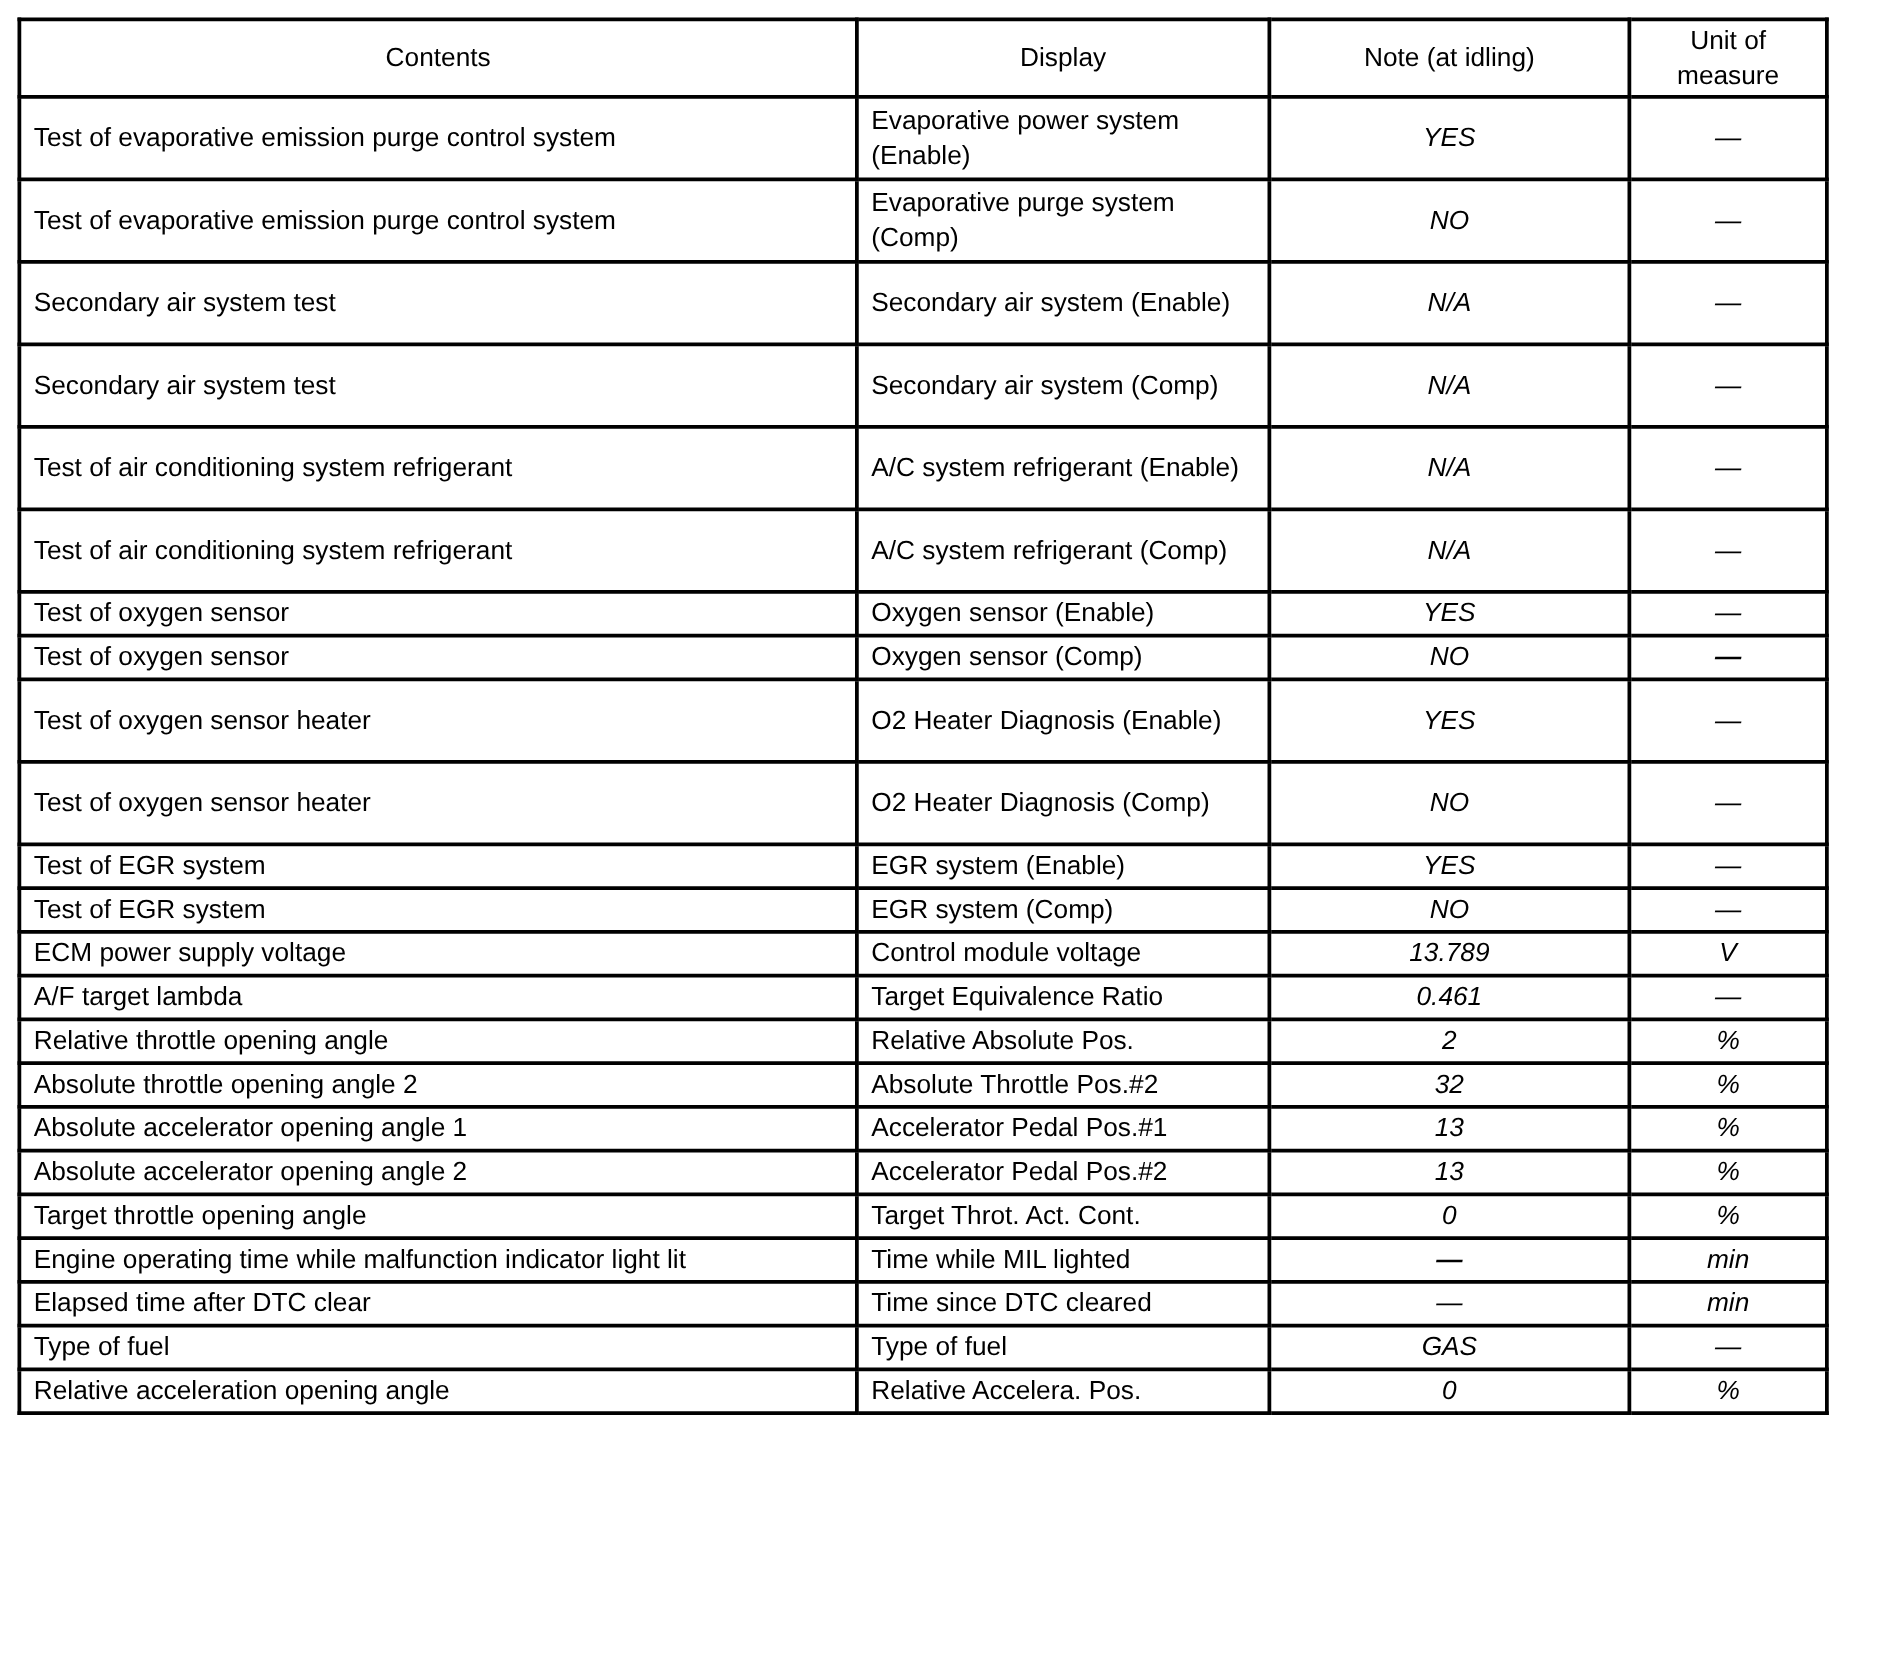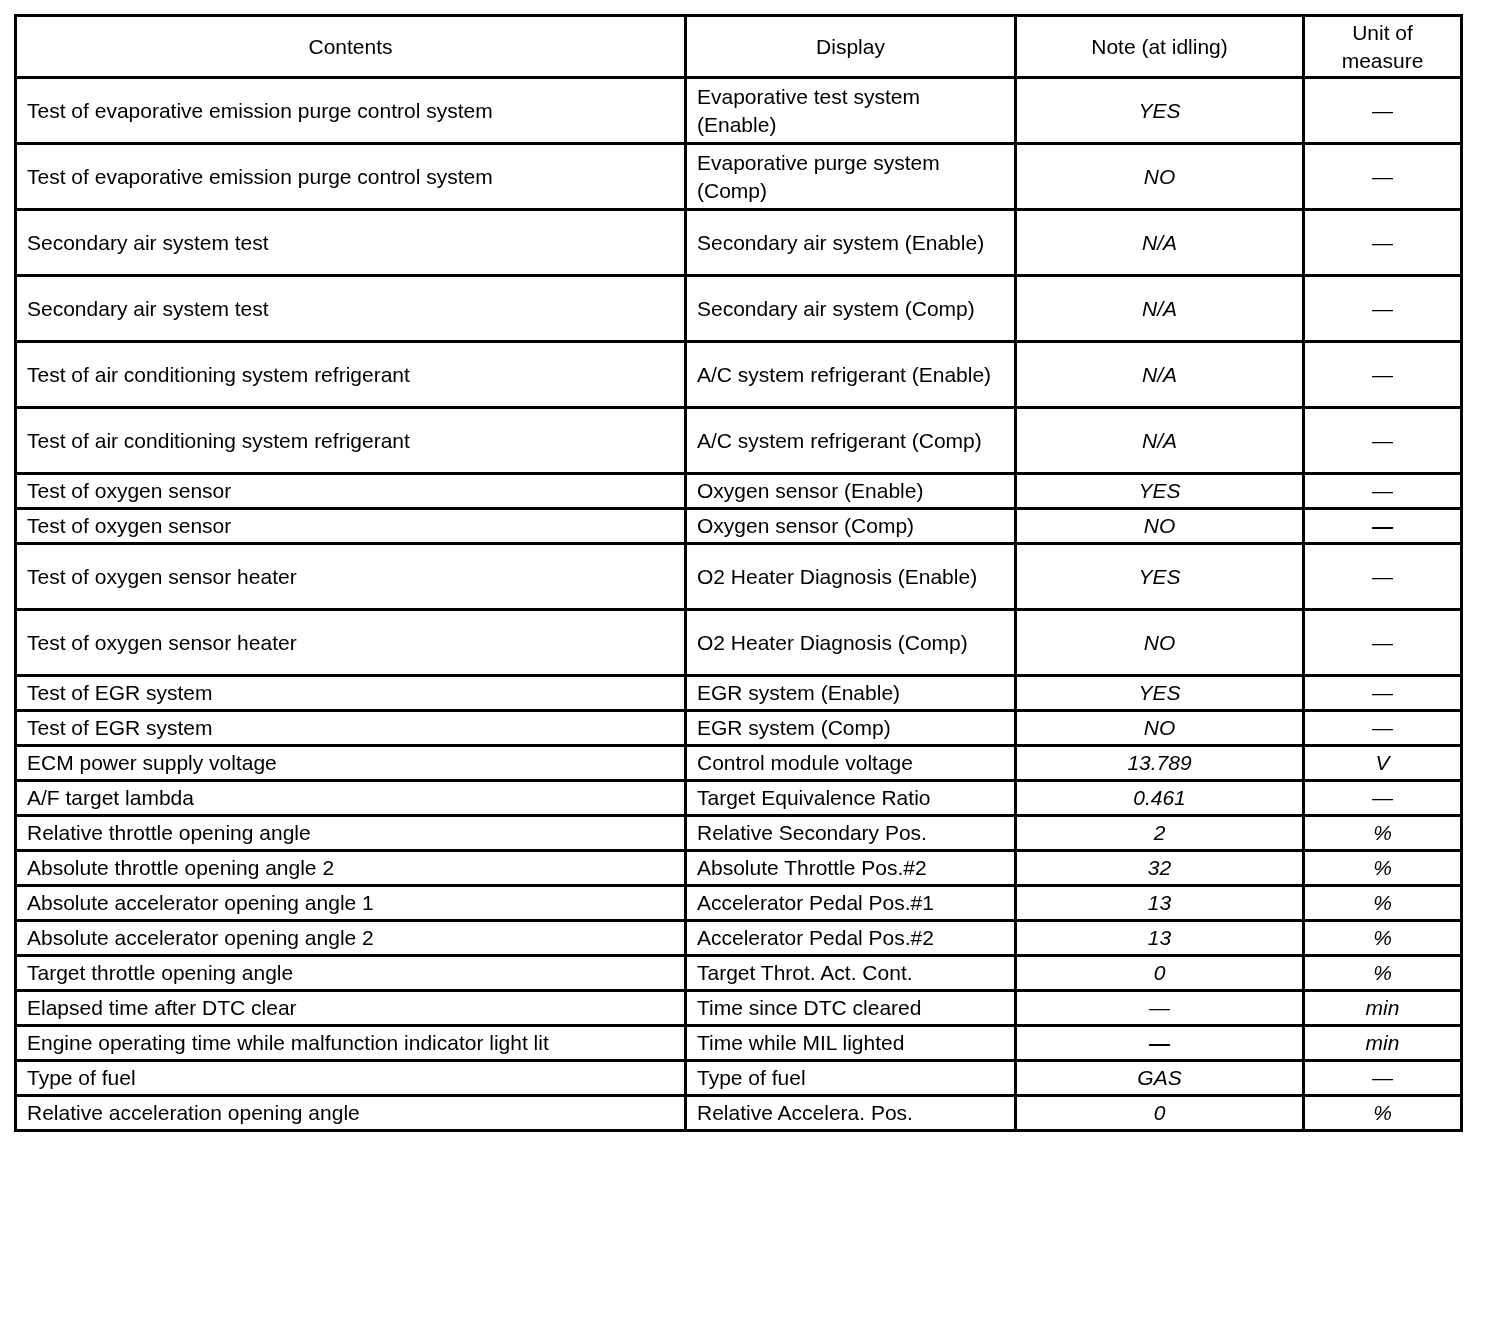--- a/index.html
+++ b/index.html
@@ -64,21 +64,21 @@
     <tr class="row-head">
       <th class="col-contents">Contents</th>
       <th class="col-display">Display</th>
       <th class="col-note">Note (at idling)</th>
       <th class="col-unit">Unit of measure</th>
     </tr>
   </thead>
   <tbody>
     <tr class="row-tall">
       <td class="cell-contents">Test of evaporative emission purge control system</td>
-      <td class="cell-display">Evaporative test system (Enable)</td>
+      <td class="cell-display">Evaporative power system (Enable)</td>
       <td class="cell-note">YES</td>
       <td class="cell-unit">—</td>
     </tr>
     <tr class="row-tall">
       <td class="cell-contents">Test of evaporative emission purge control system</td>
       <td class="cell-display">Evaporative purge system (Comp)</td>
       <td class="cell-note">NO</td>
       <td class="cell-unit">—</td>
     </tr>
     <tr class="row-tall">
@@ -148,21 +148,21 @@
       <td class="cell-unit">V</td>
     </tr>
     <tr class="row-short">
       <td class="cell-contents">A/F target lambda</td>
       <td class="cell-display">Target Equivalence Ratio</td>
       <td class="cell-note">0.461</td>
       <td class="cell-unit">—</td>
     </tr>
     <tr class="row-short">
       <td class="cell-contents">Relative throttle opening angle</td>
-      <td class="cell-display">Relative Secondary Pos.</td>
+      <td class="cell-display">Relative Absolute Pos.</td>
       <td class="cell-note">2</td>
       <td class="cell-unit">%</td>
     </tr>
     <tr class="row-short">
       <td class="cell-contents">Absolute throttle opening angle 2</td>
       <td class="cell-display">Absolute Throttle Pos.#2</td>
       <td class="cell-note">32</td>
       <td class="cell-unit">%</td>
     </tr>
     <tr class="row-short">
@@ -175,34 +175,34 @@
       <td class="cell-contents">Absolute accelerator opening angle 2</td>
       <td class="cell-display">Accelerator Pedal Pos.#2</td>
       <td class="cell-note">13</td>
       <td class="cell-unit">%</td>
     </tr>
     <tr class="row-short">
       <td class="cell-contents">Target throttle opening angle</td>
       <td class="cell-display">Target Throt. Act. Cont.</td>
       <td class="cell-note">0</td>
       <td class="cell-unit">%</td>
+    </tr>
+    <tr class="row-short">
+      <td class="cell-contents">Engine operating time while malfunction indicator light lit</td>
+      <td class="cell-display">Time while MIL lighted</td>
+      <td class="cell-note" style="font-weight: bold;">—</td>
+      <td class="cell-unit">min</td>
     </tr>
     <tr class="row-short">
       <td class="cell-contents">Elapsed time after DTC clear</td>
       <td class="cell-display">Time since DTC cleared</td>
       <td class="cell-note">—</td>
       <td class="cell-unit">min</td>
     </tr>
     <tr class="row-short">
-      <td class="cell-contents">Engine operating time while malfunction indicator light lit</td>
-      <td class="cell-display">Time while MIL lighted</td>
-      <td class="cell-note" style="font-weight: bold;">—</td>
-      <td class="cell-unit">min</td>
-    </tr>
-    <tr class="row-short">
       <td class="cell-contents">Type of fuel</td>
       <td class="cell-display">Type of fuel</td>
       <td class="cell-note">GAS</td>
       <td class="cell-unit">—</td>
     </tr>
     <tr class="row-short">
       <td class="cell-contents">Relative acceleration opening angle</td>
       <td class="cell-display">Relative Accelera. Pos.</td>
       <td class="cell-note">0</td>
       <td class="cell-unit">%</td>

